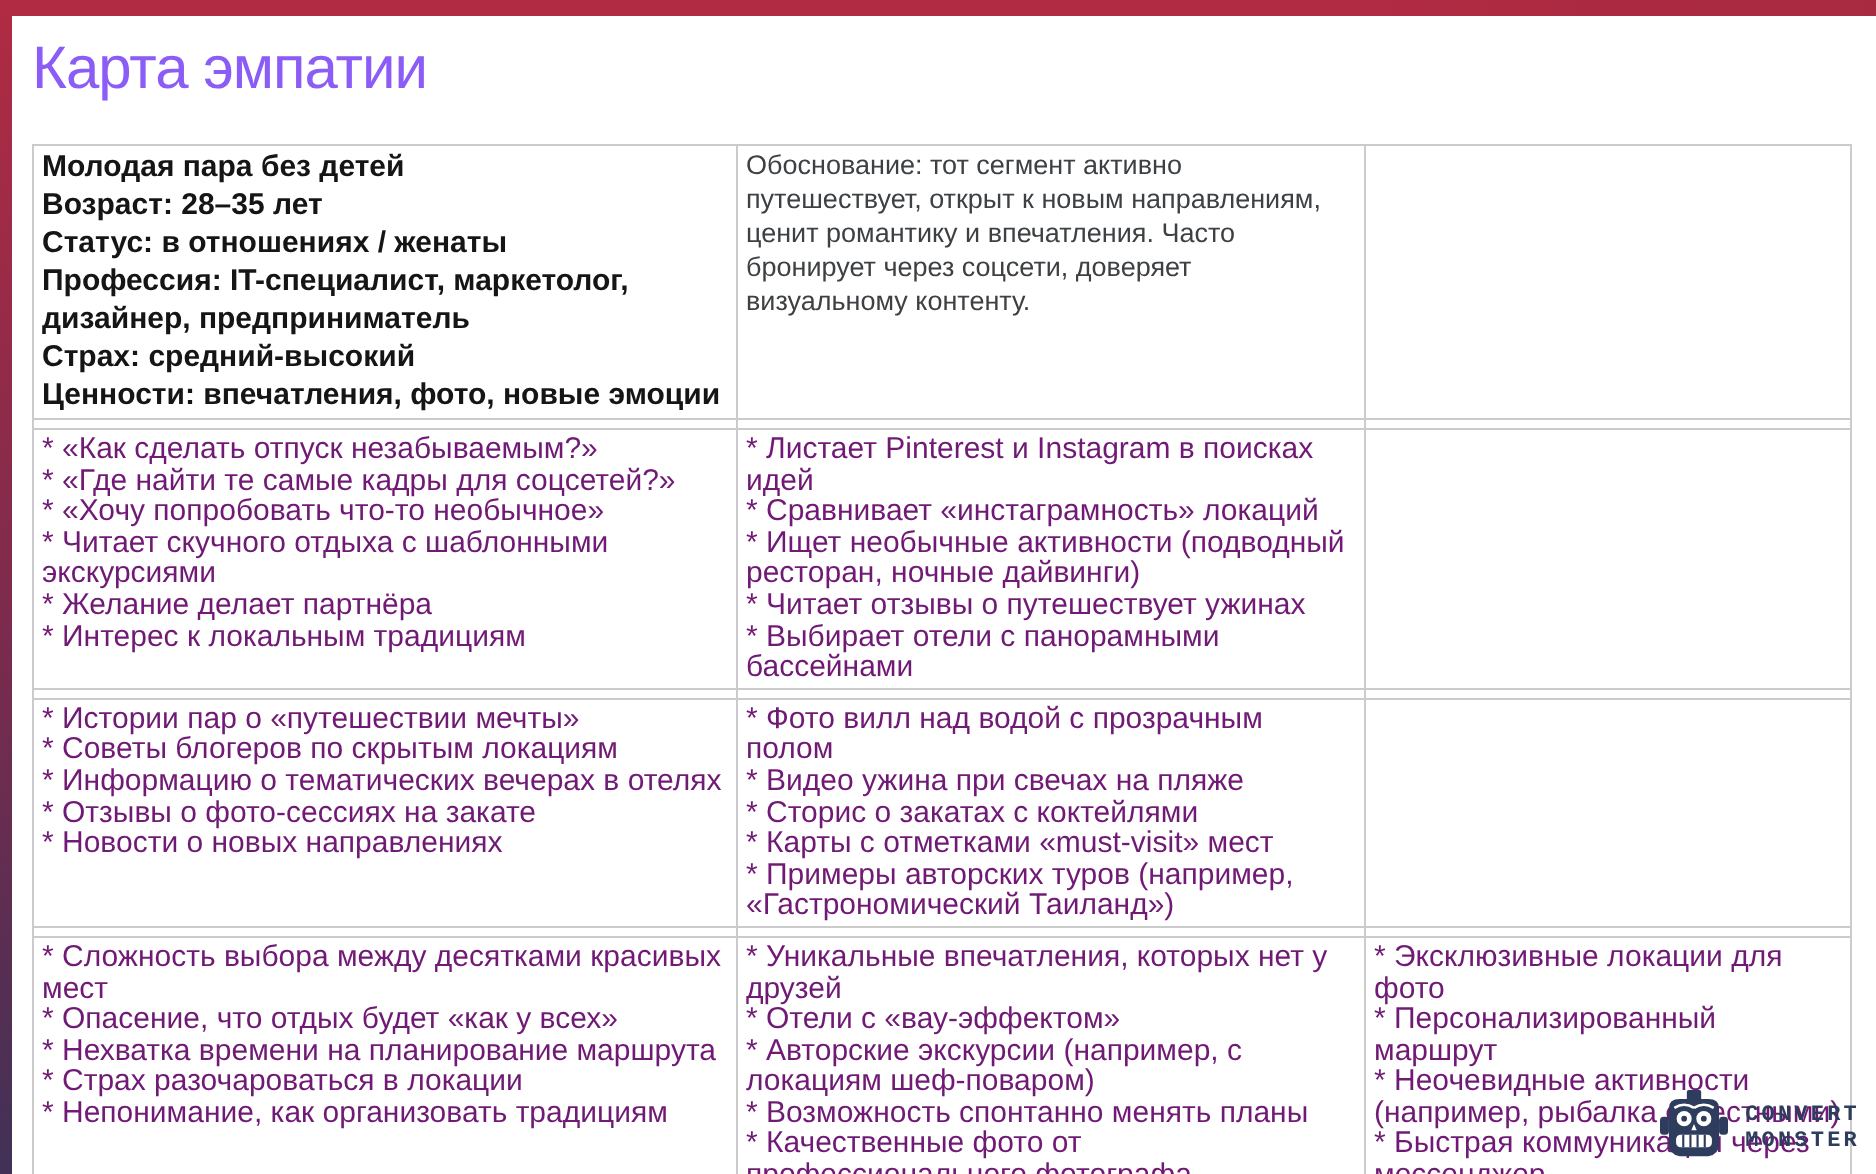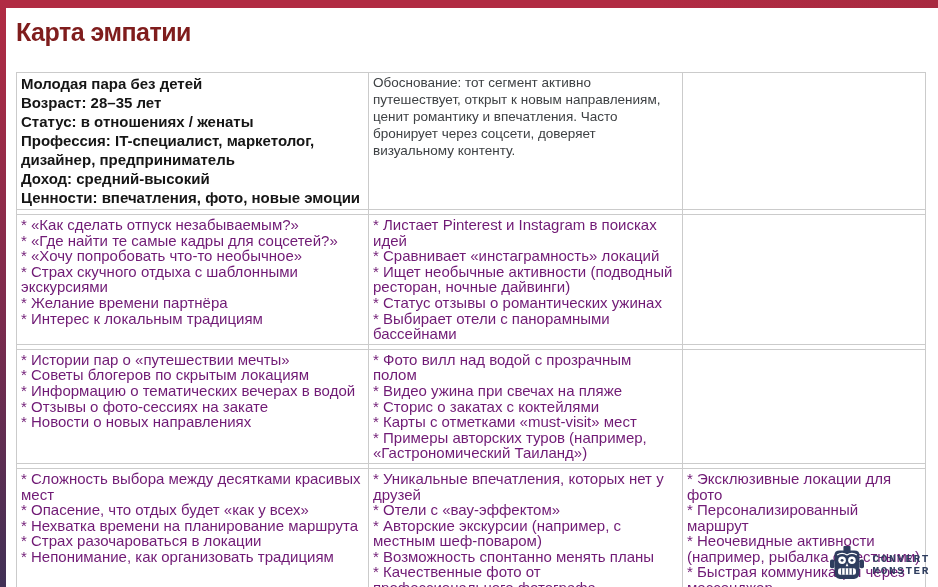--- a/index.html
+++ b/index.html
@@ -13,21 +13,21 @@
   .accent-top {
     position: absolute; top: 0; left: 0; width: 938px; height: 8px;
     background: linear-gradient(90deg, var(--accent-top, #b12b43), var(--accent-top, #b12b43) 70%, #a82a40);
   }
   .accent-left {
     position: absolute; top: 0; left: 0; width: 6px; height: 587px;
     background: linear-gradient(180deg, var(--accent-top, #b12b43) 0%, #7a2b4d 55%, var(--accent-bottom, #413156) 100%);
   }
   h1.page-title {
     position: absolute; left: 16px; top: 18px; margin: 0;
-    font-size: 25px; font-weight: bold; color: #7f1d1d; letter-spacing: -0.5px;
+    font-size: 30px; font-weight: normal; color: #8b5cf6; letter-spacing: -0.5px;
   }
   table.emap {
     position: absolute; left: 16px; top: 72px;
     width: 909px;
     border-collapse: collapse; table-layout: fixed;
   }
   table.emap td {
     border: 1px solid var(--table-border, #cbcbcb);
     vertical-align: top;
     padding: 1px 4px 2px 4px;
@@ -74,72 +74,72 @@
 
   <tbody>
       <tr>
     <td class="profile-cell">
       <div>
 
       <div class="profile-line">Молодая пара без детей</div>
             <div class="profile-line">Возраст: 28–35 лет</div>
             <div class="profile-line">Статус: в отношениях / женаты</div>
             <div class="profile-line">Профессия: IT-специалист, маркетолог, дизайнер, предприниматель</div>
-            <div class="profile-line">Доход: средний-высокий</div>
+            <div class="profile-line">Страх: средний-высокий</div>
             <div class="profile-line">Ценности: впечатления, фото, новые эмоции</div>
           </div>
     </td>
     <td class="rationale-cell">Обоснование: тот сегмент активно путешествует, открыт к новым направлениям, ценит романтику и впечатления. Часто бронирует через соцсети, доверяет визуальному контенту.</td>
     <td></td>
   </tr>
 
   <tr class="spacer-row">
     <td></td>
         <td></td>
         <td></td>
   </tr>
 
   <tr class="content-row" id="content-1">
     <td>
       <div>
 
       <div class="li">* «Как сделать отпуск незабываемым?»</div>
             <div class="li">* «Где найти те самые кадры для соцсетей?»</div>
             <div class="li">* «Хочу попробовать что-то необычное»</div>
-            <div class="li">* Страх скучного отдыха с шаблонными экскурсиями</div>
-            <div class="li">* Желание времени партнёра</div>
+            <div class="li">* Читает скучного отдыха с шаблонными экскурсиями</div>
+            <div class="li">* Желание делает партнёра</div>
             <div class="li">* Интерес к локальным традициям</div>
           </div>
     </td>
     <td>
       <div>
 
       <div class="li">* Листает Pinterest и Instagram в поисках идей</div>
             <div class="li">* Сравнивает «инстаграмность» локаций</div>
             <div class="li">* Ищет необычные активности (подводный ресторан, ночные дайвинги)</div>
-            <div class="li">* Статус отзывы о романтических ужинах</div>
+            <div class="li">* Читает отзывы о путешествует ужинах</div>
             <div class="li">* Выбирает отели с панорамными бассейнами</div>
           </div>
     </td>
     <td></td>
   </tr>
 
   <tr class="spacer-row">
     <td></td>
         <td></td>
         <td></td>
   </tr>
 
   <tr class="content-row" id="content-2">
     <td>
       <div>
 
       <div class="li">* Истории пар о «путешествии мечты»</div>
             <div class="li">* Советы блогеров по скрытым локациям</div>
-            <div class="li">* Информацию о тематических вечерах в водой</div>
+            <div class="li">* Информацию о тематических вечерах в отелях</div>
             <div class="li">* Отзывы о фото-сессиях на закате</div>
             <div class="li">* Новости о новых направлениях</div>
           </div>
     </td>
     <td>
       <div>
 
       <div class="li">* Фото вилл над водой с прозрачным полом</div>
             <div class="li">* Видео ужина при свечах на пляже</div>
             <div class="li">* Сторис о закатах с коктейлями</div>
@@ -165,21 +165,21 @@
             <div class="li">* Нехватка времени на планирование маршрута</div>
             <div class="li">* Страх разочароваться в локации</div>
             <div class="li">* Непонимание, как организовать традициям</div>
           </div>
     </td>
     <td>
       <div>
 
       <div class="li">* Уникальные впечатления, которых нет у друзей</div>
             <div class="li">* Отели с «вау-эффектом»</div>
-            <div class="li">* Авторские экскурсии (например, с местным шеф-поваром)</div>
+            <div class="li">* Авторские экскурсии (например, с локациям шеф-поваром)</div>
             <div class="li">* Возможность спонтанно менять планы</div>
             <div class="li">* Качественные фото от профессионального фотографа</div>
           </div>
     </td>
     <td>
       <div>
 
       <div class="li">* Эксклюзивные локации для фото</div>
             <div class="li">* Персонализированный маршрут</div>
             <div class="li">* Неочевидные активности (например, рыбалка с местными)</div>

